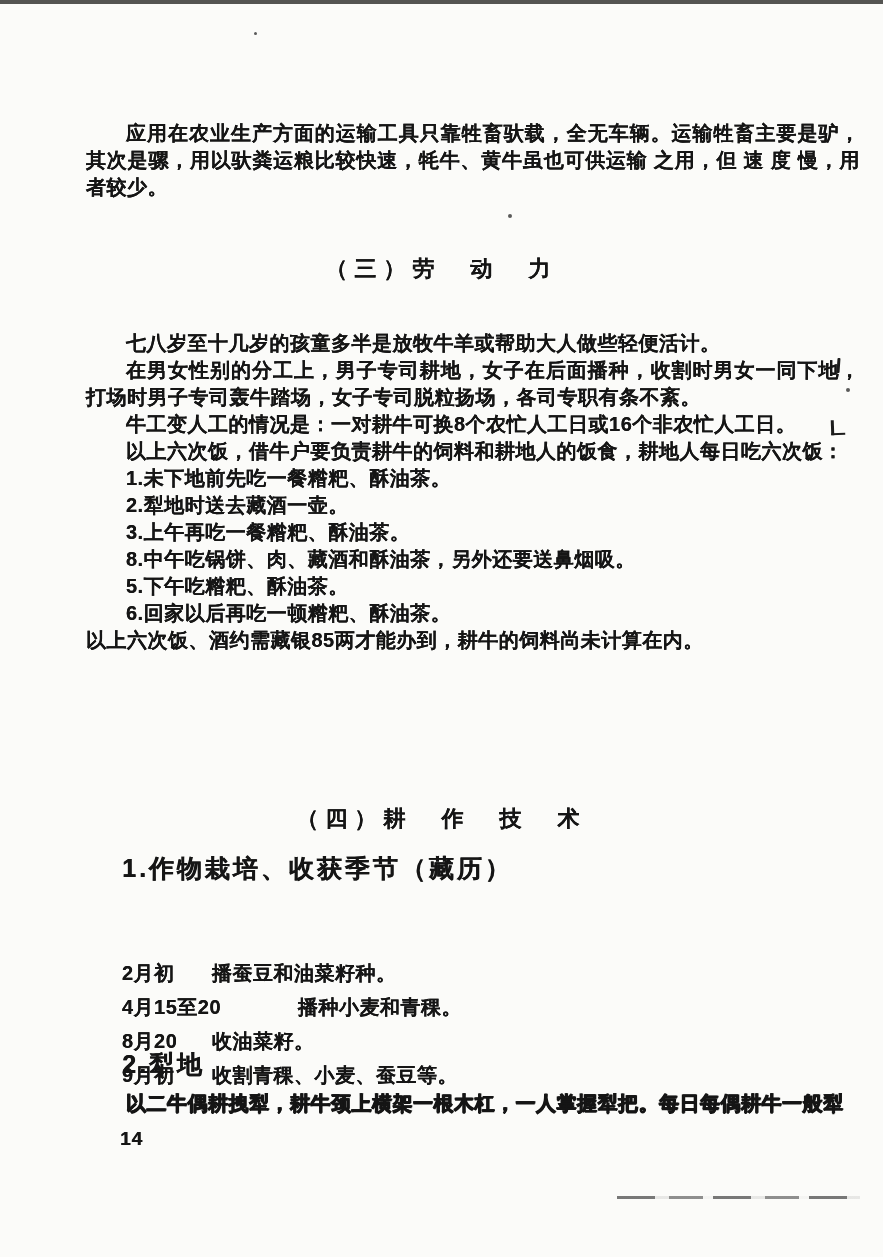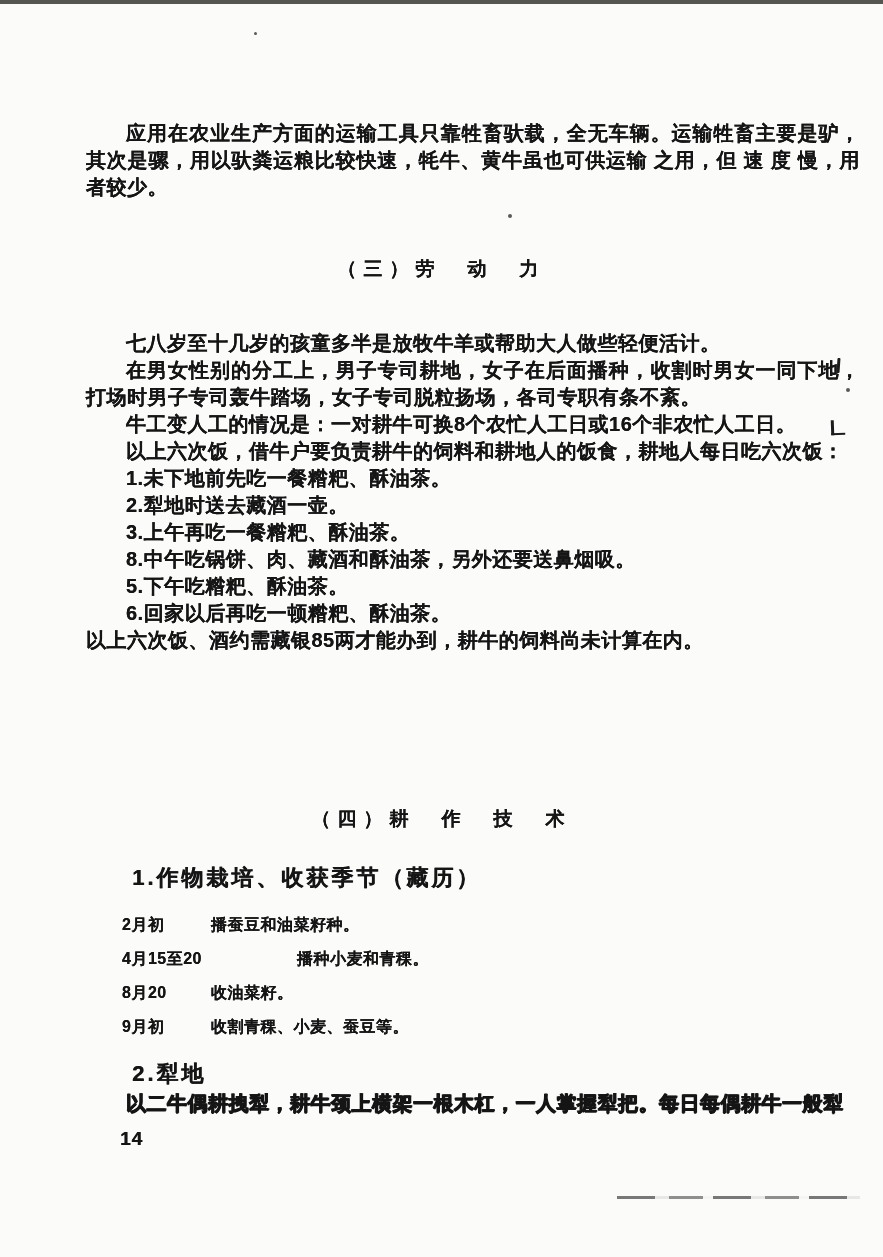--- a/index.html
+++ b/index.html
@@ -15,29 +15,29 @@
     font-size:20px;line-height:27px;font-weight:700;
     letter-spacing:0.5px;text-align:justify;
     text-shadow:0 0 0.4px currentColor;
   }
   .body-block{left:86px;width:774px;}
   .body-block p{margin:0;}
   .indent{text-indent:2em;}
   .noindent{text-indent:0;}
   .sec-heading{
     left:0;width:883px;margin:0;text-align:center;
-    font-size:19px;line-height:38px;font-weight:700;letter-spacing:7px;
+    font-size:22px;line-height:38px;font-weight:700;letter-spacing:7px;
     text-shadow:0 0 0.5px currentColor;
   }
   .sub-heading{
-    left:120px;margin:12px;
-    font-size:22px;line-height:32px;font-weight:700;letter-spacing:3px;
+    left:120px;margin:2px;
+    font-size:25px;line-height:32px;font-weight:700;letter-spacing:3px;
     text-shadow:0.5px 0 0 currentColor;
   }
-  .schedule{left:122px;width:740px;font-size:16px;font-weight:700;letter-spacing:0.5px;text-shadow:0 0 0.4px currentColor;}
+  .schedule{left:122px;width:740px;font-size:20px;font-weight:700;letter-spacing:0.5px;text-shadow:0 0 0.4px currentColor;margin-top:48px;}
   .sched-row{line-height:34px;white-space:nowrap;}
   .sched-date{display:inline-block;min-width:84px;}
   .sched-row.wide .sched-date{min-width:170px;}
   .heavy{
     text-shadow:0.8px 0 0 currentColor,-0.4px 0 0 currentColor,0 0.5px 0 currentColor;
   }
   .page-number{left:120px;font-size:19px;font-weight:700;letter-spacing:1px;text-shadow:0.5px 0 0 currentColor;}
   
   .speck{position:absolute;background:#5a5a5a;border-radius:50%;}
   .margin-tick{position:absolute;left:837px;top:358px;width:3px;height:15px;background:#1c1c1c;transform:rotate(4deg);border-radius:1px;}

